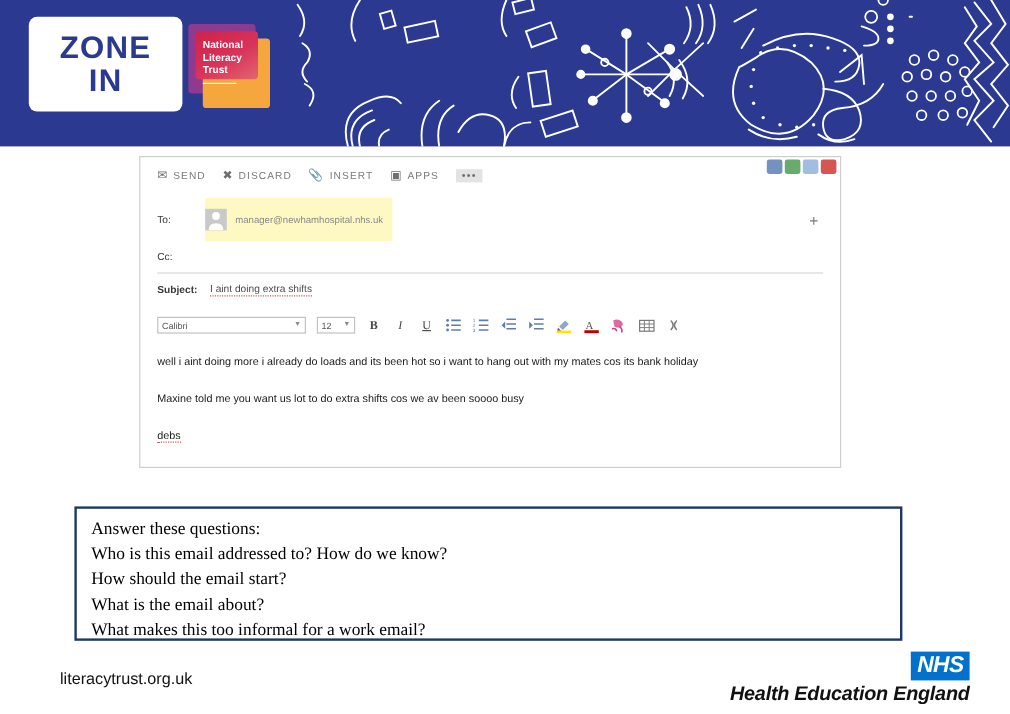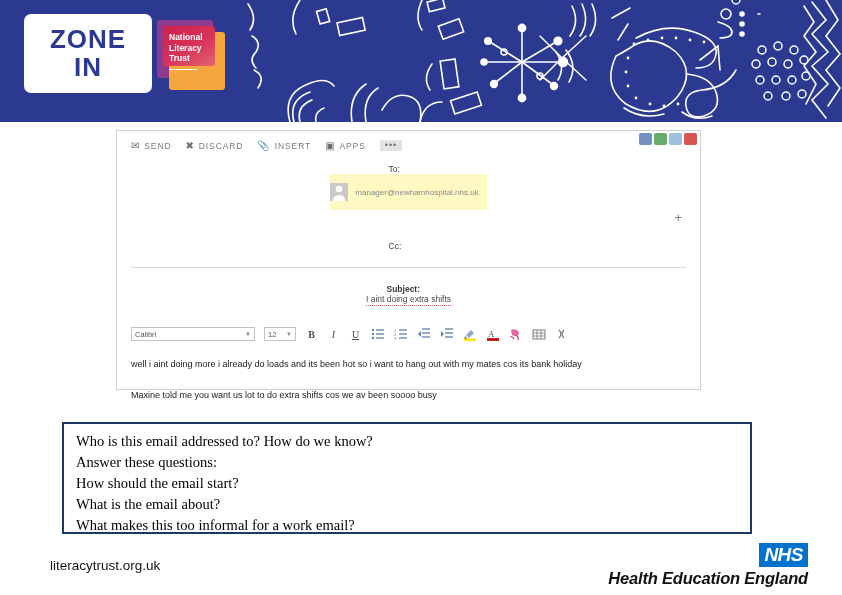--- a/index.html
+++ b/index.html
@@ -124,24 +124,23 @@
     padding: 1px 5px;
     color: #6f6f6f;
     font-size: 9px;
     letter-spacing: 1px;
     line-height: 9px;
   }
 
   .field-row {
     display: flex;
     align-items: center;
-    margin: 16px 14px;
+    margin: 0 14px;
     border-bottom: 1px solid #d8d8d8;
     min-height: 26px;
-    flex-direction: column;
   }
   .field-label {
     font-size: 8.5px;
     color: #3a3a3a;
     width: 40px;
     flex: none;
   }
   .field-label.subject { width: 44px; font-weight: bold; }
   .to-chip {
     display: flex;
@@ -567,22 +566,22 @@
     <p>
       <span>Maxine told me you want us lot to do extra shifts cos we av been soooo busy</span>
     </p>
     <p>
       <span class="squiggle">debs</span>
     </p>
   </div>
 </div>
 
 <div class="questions-box">
+  <div class="q">Answer these questions:</div>
   <div class="q">Who is this email addressed to? How do we know?</div>
-  <div class="q">Answer these questions:</div>
   <div class="q">How should the email start?</div>
   <div class="q">What is the email about?</div>
   <div class="q">What makes this too informal for a work email?</div>
 </div>
 
 <div class="footer-url">literacytrust.org.uk</div>
 
 <div class="nhs-block">
   <div class="nhs-badge">NHS</div>
   <div class="hee-text">Health Education England</div>

